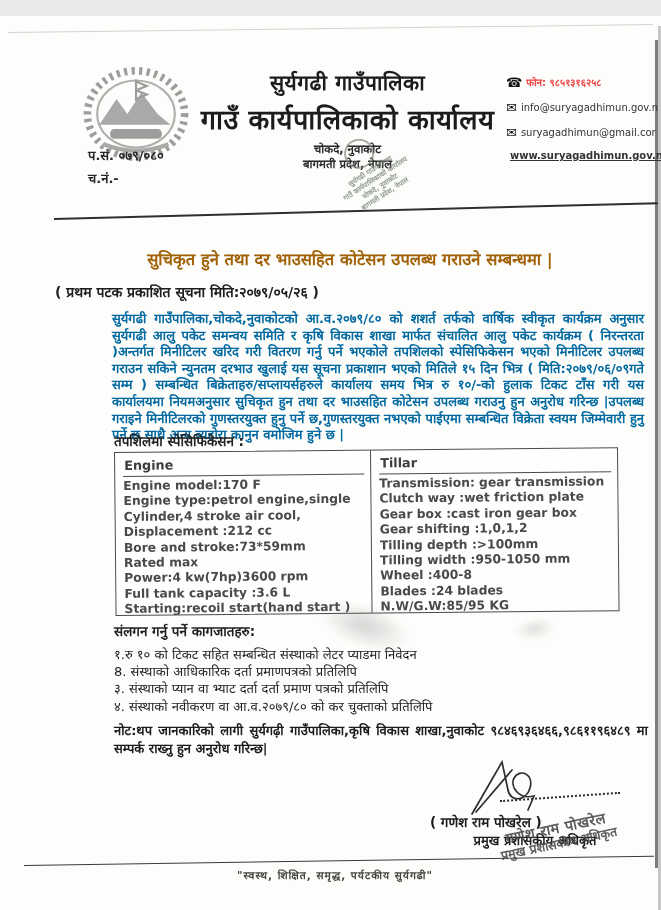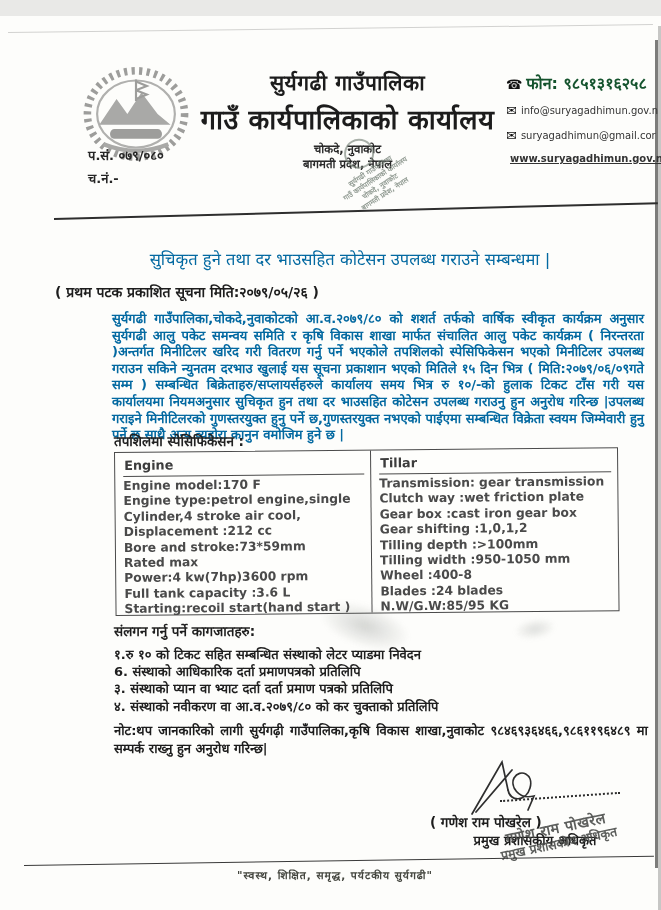--- a/index.html
+++ b/index.html
@@ -16,50 +16,50 @@
   .scan-right-light{left:658px;top:10px;width:3px;height:890px;background:#c7c7c5;}
   
   .emblem{left:82px;top:42px;width:108px;height:112px;opacity:.85;}
   .head-center{left:175px;top:52px;width:345px;text-align:center;color:#1c1c1c;}
   .muni-name{font-size:21px;font-weight:700;letter-spacing:.5px;}
   .office-name{font-size:27px;font-weight:700;margin-top:4px;letter-spacing:.5px;}
   .addr{font-size:11.5px;font-weight:600;margin-top:5px;line-height:15px;color:#2a2a2a;}
   .refs{left:88px;top:128px;font-size:13px;font-weight:600;line-height:23px;color:#262626;}
   .contact{left:506px;top:60px;width:152px;font-size:10px;color:#333;line-height:1;}
   .contact .row{margin-bottom:12px;display:flex;align-items:center;gap:4px;}
-  .contact .ph{font-size:16px;font-weight:700;color:#14532d;}
+  .contact .ph{font-size:10px;font-weight:700;color:#ef4444;}
   .icon-glyph{font-size:13px;color:#111;}
   .site{text-decoration:underline;font-weight:600;margin-left:4px;}
   
   .stamp-center{left:288px;top:166px;width:150px;transform:rotate(-33deg);transform-origin:left top;
     color:#79857b;opacity:.8;font-size:7px;font-weight:700;line-height:9px;text-align:center;}
   .stamp-center .ring{width:26px;height:26px;border:2px solid #79857b;border-radius:50%;margin:0 auto 2px auto;opacity:.8;}
   .head-rule{left:54px;top:202px;width:604px;border-top:2px solid #2e2e2e;transform:rotate(-1.5deg);transform-origin:left center;}
   
-  .subject{left:55px;top:231px;width:590px;text-align:center;font-size:16.5px;font-weight:400;color:#0369a1;}
+  .subject{left:55px;top:231px;width:590px;text-align:center;font-size:16.5px;font-weight:700;color:#a16207;}
   .pubdate{left:55px;top:266px;width:590px;text-align:left;font-size:14px;font-weight:700;color:#1d1d1d;}
   
   .body-par{left:112px;top:295px;width:532px;font-size:13px;font-weight:600;line-height:16.6px;
     text-align:justify;color:#0369a1;}
   .spec-heading{left:114px;top:416px;font-size:13.5px;font-weight:600;color:#222;}
   
   .spec-table{left:114px;top:436px;width:502px;height:162px;border:1.6px solid #4b4b4b;
     transform:rotate(-0.55deg);transform-origin:left top;display:flex;background:rgba(255,255,255,.4);}
   .col{padding:3px 6px 2px 8px;box-sizing:border-box;}
   .col-engine{width:256px;border-right:1.6px solid #4b4b4b;}
   .col-tillar{flex:1;}
   .col-head{font-size:12.8px;font-weight:700;color:#3c3c3c;padding:2px 0 3px 1px;border-bottom:1.4px solid #4b4b4b;margin-bottom:2px;}
   .spec-line{font-size:12.3px;font-weight:700;color:#4a4a4a;line-height:15.4px;white-space:nowrap;}
   .smudge{left:300px;top:580px;width:130px;height:60px;transform:rotate(18deg);filter:blur(2px);
     background:radial-gradient(closest-side,rgba(110,115,108,.28),rgba(110,115,108,0) 72%);}
   .smudge2{left:505px;top:598px;width:60px;height:30px;transform:rotate(-10deg);filter:blur(2px);
     background:radial-gradient(closest-side,rgba(110,115,108,.22),rgba(110,115,108,0) 70%);}
   
   .docs-heading{left:114px;top:606px;font-size:13.5px;font-weight:700;color:#1e1e1e;}
-  .docs-list{left:114px;top:630px;width:470px;font-size:13px;font-weight:700;color:#1f1f1f;line-height:17.2px;}
+  .docs-list{left:114px;top:630px;width:470px;font-size:13px;font-weight:400;color:#1f1f1f;line-height:17.2px;}
   
   .note{left:114px;top:706px;width:534px;font-size:13px;font-weight:700;color:#1c1c1c;line-height:18px;text-align:justify;}
   
   .sig-svg{left:468px;top:740px;width:105px;height:62px;}
   .sig-dots{left:500px;top:780px;width:120px;border-bottom:2.2px dotted #2c2c2c;transform:rotate(-4deg);}
   .sig-name{left:430px;top:797px;width:210px;text-align:left;font-size:13.5px;font-weight:700;color:#1c1c1c;}
   .sig-title{left:430px;top:815px;width:210px;text-align:center;font-size:13px;font-weight:700;color:#1e1e1e;}
   .sig-stamp{left:470px;top:824px;width:185px;transform:rotate(-12deg);transform-origin:left bottom;
     color:rgba(70,72,70,.88);font-weight:700;text-align:center;line-height:15px;}
   .sig-stamp .l1{font-size:14.5px;letter-spacing:.5px;}
@@ -160,21 +160,21 @@
       <div class="spec-line">N.W/G.W:85/95 KG</div>
     </div>
   </div>
 
   <div class="abs smudge"></div>
   <div class="abs smudge2"></div>
 
   <div class="abs docs-heading">संलगन गर्नु पर्ने कागजातहरु:</div>
   <div class="abs docs-list">
     <div>१.रु १० को टिकट सहित सम्बन्धित संस्थाको लेटर प्याडमा निवेदन</div>
-    <div>6. संस्थाको  आधिकारिक दर्ता प्रमाणपत्रको प्रतिलिपि</div>
+    <div>8. संस्थाको  आधिकारिक दर्ता प्रमाणपत्रको प्रतिलिपि</div>
     <div>३. संस्थाको प्यान वा भ्याट दर्ता दर्ता प्रमाण पत्रको प्रतिलिपि</div>
     <div>४. संस्थाको नवीकरण वा आ.व.२०७९/८० को कर चुक्ताको प्रतिलिपि</div>
   </div>
 
   <div class="abs note">नोट:थप जानकारिको लागी सुर्यगढ़ी गाउँपालिका,कृषि विकास शाखा,नुवाकोट ९८४६९३६४६६,९८६११९६४८९ मा सम्पर्क राख्नु हुन अनुरोध गरिन्छ|</div>
 
   <svg class="sig-svg abs" viewBox="0 0 105 62">
     <path d="M4 58 L34 6 L40 34 M8 56 L44 14" stroke="#2f2f2f" stroke-width="1.7" fill="none" stroke-linecap="round"></path>
     <path d="M40 34 C42 46 58 46 62 32 C66 18 52 12 46 22 C42 30 50 44 66 40 L60 54" stroke="#2f2f2f" stroke-width="1.7" fill="none" stroke-linecap="round"></path>
   </svg>

